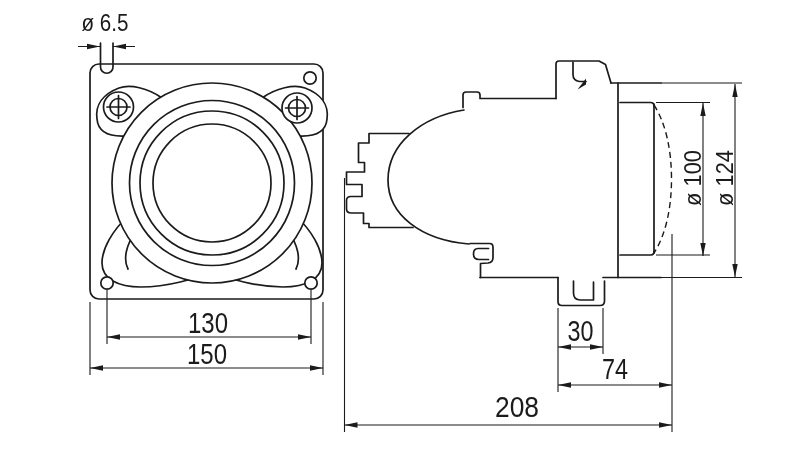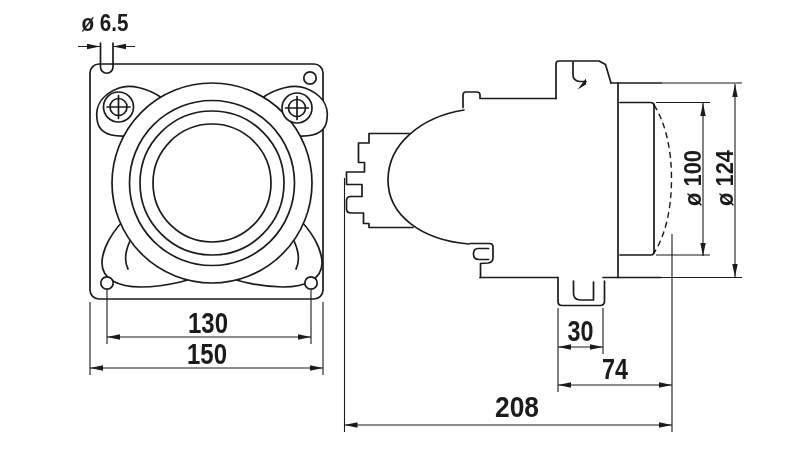--- a/index.html
+++ b/index.html
@@ -2,21 +2,21 @@
 <html><head>
 <meta charset="utf-8">
 <style>
   html,body{margin:0;padding:0;}
   body{
     width:800px;height:450px;
     background:#ffffff;
     font-family:"Liberation Sans",sans-serif;
     overflow:hidden;
   }
-  .stage{position:relative;width:800px;height:450px;background:#fff;font-weight:bold;}
+  .stage{position:relative;width:800px;height:450px;background:#fff;}
   svg{position:absolute;left:0;top:0;}
   .obj{stroke:#1b1b1b;stroke-width:1.7;fill:none;stroke-linecap:round;stroke-linejoin:round;}
   .objf{stroke:#1b1b1b;stroke-width:1.7;fill:#ffffff;stroke-linejoin:round;}
   .thin{stroke:#1b1b1b;stroke-width:1.1;fill:none;}
   .dash{stroke:#1b1b1b;stroke-width:1.4;fill:none;stroke-dasharray:6 4;}
   .arr{fill:#1b1b1b;stroke:none;}
   .dim-text{font-family:"Liberation Sans",sans-serif;font-size:29px;fill:#1b1b1b;}
   .dim-text-small{font-family:"Liberation Sans",sans-serif;font-size:23px;fill:#1b1b1b;}
   .dim-text-rot{font-family:"Liberation Sans",sans-serif;font-size:24px;fill:#1b1b1b;}
 </style>

